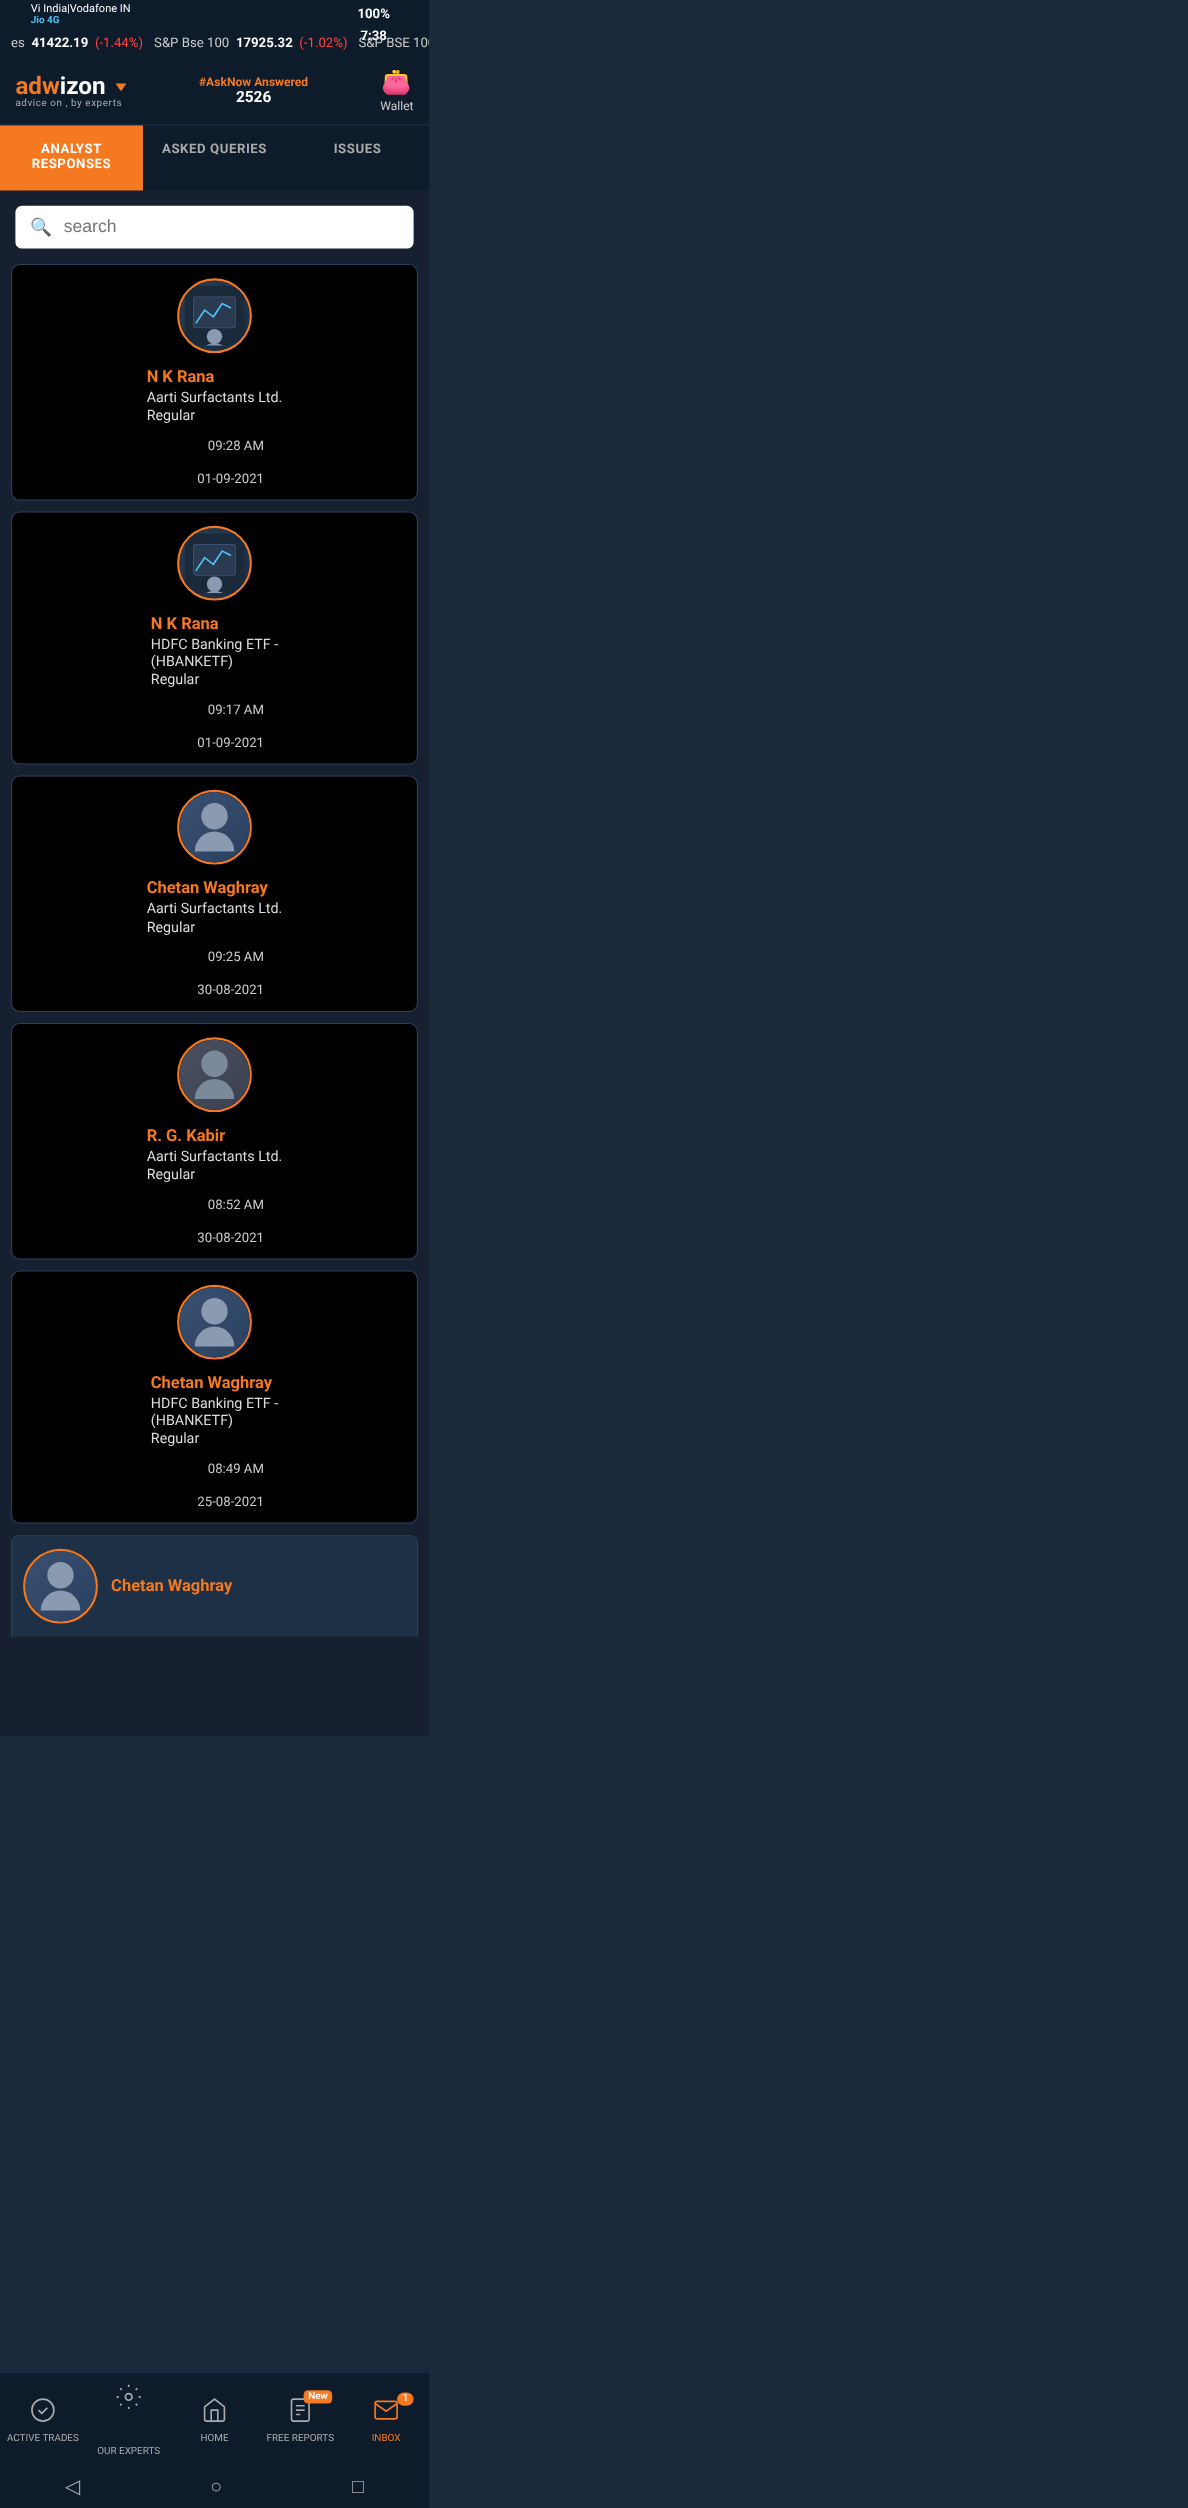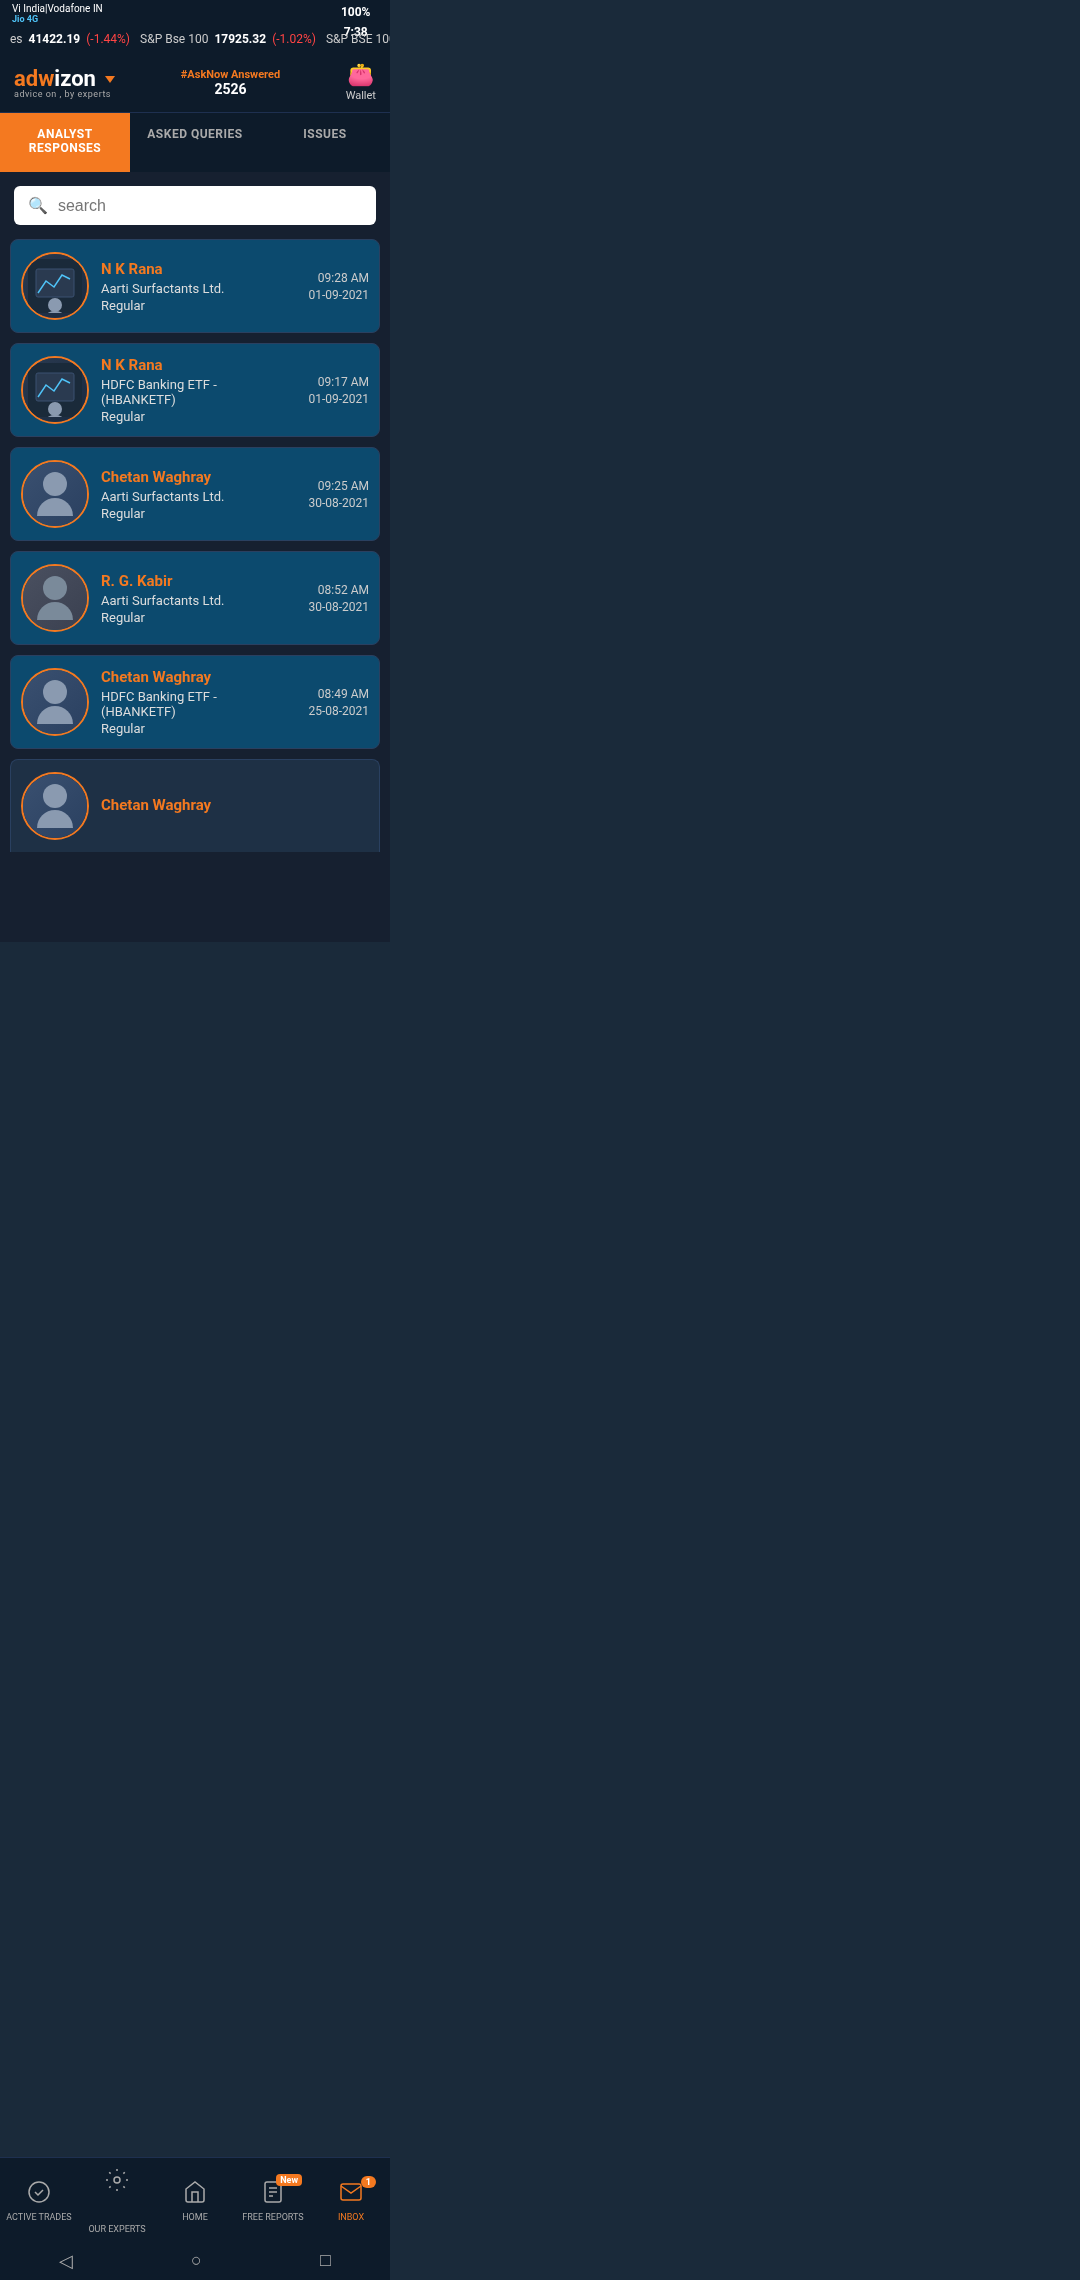--- a/index.html
+++ b/index.html
@@ -12,21 +12,21 @@
       color: #fff;
       overflow-x: hidden;
     }
 
     
     .status-bar {
       background: #0d1b2a;
       display: flex;
       justify-content: space-between;
       align-items: center;
-      padding: 4px 12px;
+      padding: 4px 28px;
       font-size: 11px;
       color: #fff;
       height: 26px;
     }
     .status-left { font-size: 10px; }
     .status-right { display: flex; align-items: center; gap: 6px; font-size: 12px; font-weight: bold; flex-direction: column; }
 
     
     .ticker {
       background: #0d1b2a;
@@ -110,28 +110,29 @@
       border: none;
       outline: none;
       font-size: 16px;
       color: #888;
       flex: 1;
     }
 
     
     .list { background: #162030; padding: 0 10px 10px 10px; }
     .list-item {
-      background: #0c4a6e;
+      background: #000000;
       border-radius: 8px;
       margin-bottom: 10px;
       display: flex;
       align-items: center;
       padding: 12px 10px;
       gap: 12px;
       border: 1px solid #2a4060;
+      flex-direction: column;
     }
     .avatar {
       width: 68px;
       height: 68px;
       border-radius: 50%;
       border: 2px solid #f47920;
       overflow: hidden;
       flex-shrink: 0;
       background: #2a4060;
       display: flex;
@@ -173,21 +174,21 @@
       justify-content: center;
       position: relative;
     }
 
     .item-content { flex: 1; min-width: 0; }
     .analyst-name { color: #f47920; font-size: 15px; font-weight: bold; margin-bottom: 3px; }
     .stock-name { color: #ddd; font-size: 13px; margin-bottom: 2px; }
     .plan-type { color: #ddd; font-size: 13px; }
     .item-time { text-align: right; min-width: 90px; }
     .time-value { color: #ccc; font-size: 12px; }
-    .date-value { color: #ccc; font-size: 12px; margin-top: 3px; }
+    .date-value { color: #ccc; font-size: 12px; margin-top: 16px; }
 
     
     .bottom-nav {
       position: fixed;
       bottom: 40px;
       left: 0;
       width: 390px;
       background: #0d1b2a;
       display: flex;
       align-items: center;

